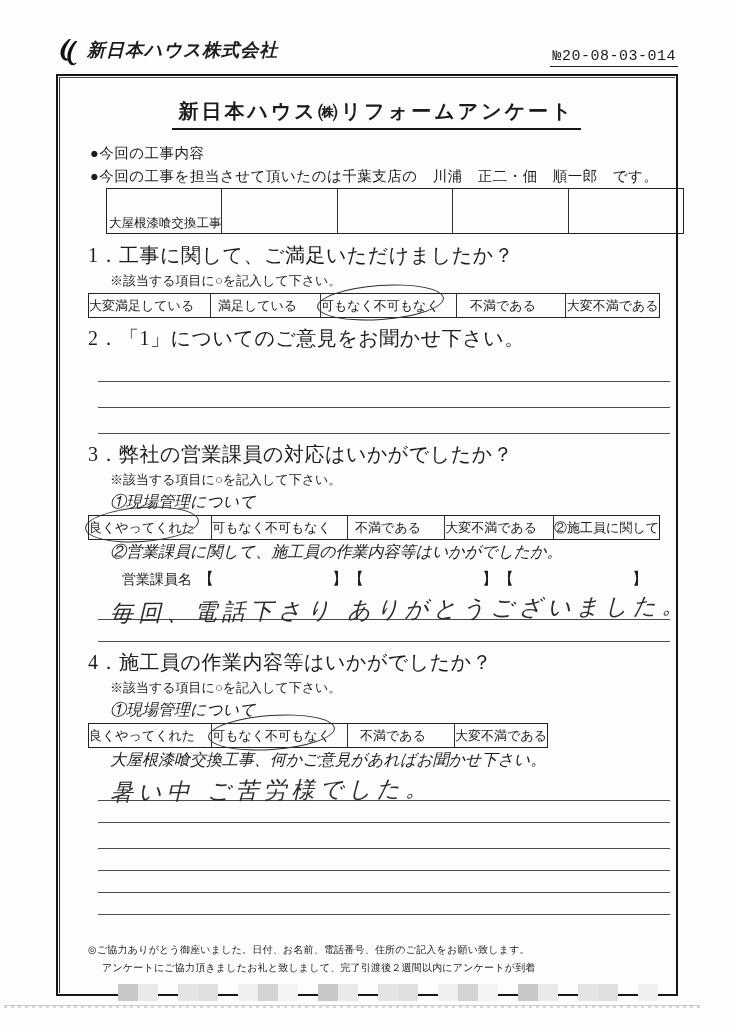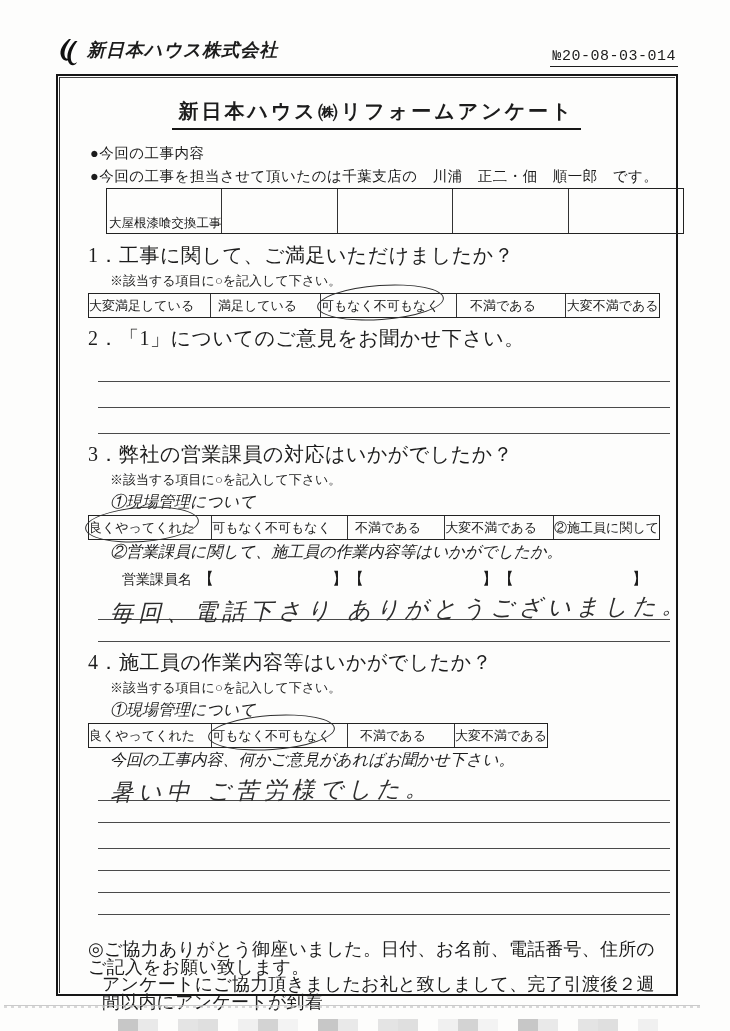--- a/index.html
+++ b/index.html
@@ -64,21 +64,21 @@
     font-size:23px; color:#2d2d2d; letter-spacing:5px; white-space:nowrap;
     transform:rotate(-0.8deg);
     font-family:"DejaVu Sans","Liberation Sans",sans-serif; font-style:italic; font-weight:300;
   }
   
   .staff-row { display:flex; align-items:center; margin:6px 0 2px 34px; font-size:14px; }
   .staff-label { margin-right:6px; }
   .bracket { font-size:16px; }
   .bracket-gap { display:inline-block; width:118px; }
   
-  .footer-note { margin:26px 0 0 0; font-size:18px; line-height:17.5px; letter-spacing:.2px; }
+  .footer-note { margin:26px 0 0 0; font-size:10px; line-height:17.5px; letter-spacing:.2px; }
   .footer-note .cont { padding-left:14px; }
   
   .mosaic { display:flex; flex-wrap:wrap; width:560px; margin:8px 0 0 10px; }
   .mosaic div { width:20px; height:17px; }
   
   .scan-noise {
     position:absolute; left:4px; right:30px; top:1005px; height:3px;
     border-top:1px solid #b5b5b5;
     background:repeating-linear-gradient(90deg,#c9c9c9 0 3px,transparent 3px 7px);
     opacity:.7;
@@ -167,21 +167,21 @@
 
       <div class="q-title">4．施工員の作業内容等はいかがでしたか？</div>
       <div class="q-note">※該当する項目に○を記入して下さい。</div>
       <div class="q-sub">①現場管理について</div>
       <div class="opt-row w4">
         <div class="opt-cell">良くやってくれた</div>
         <div class="opt-cell circled">可もなく不可もなく</div>
         <div class="opt-cell">不満である</div>
         <div class="opt-cell">大変不満である</div>
       </div>
-      <div class="q-sub">今回の工事内容、何かご意見があればお聞かせ下さい。</div>
+      <div class="q-sub">大屋根漆喰交換工事、何かご意見があればお聞かせ下さい。</div>
       <div class="rules">
         <div class="rule">
           <span class="handwriting">暑い中 ご苦労様でした。</span>
         </div>
         <div class="rule short-gap"></div>
       </div>
 
       <div class="rules">
         <div class="rule short-gap"></div>
         <div class="rule short-gap"></div>

